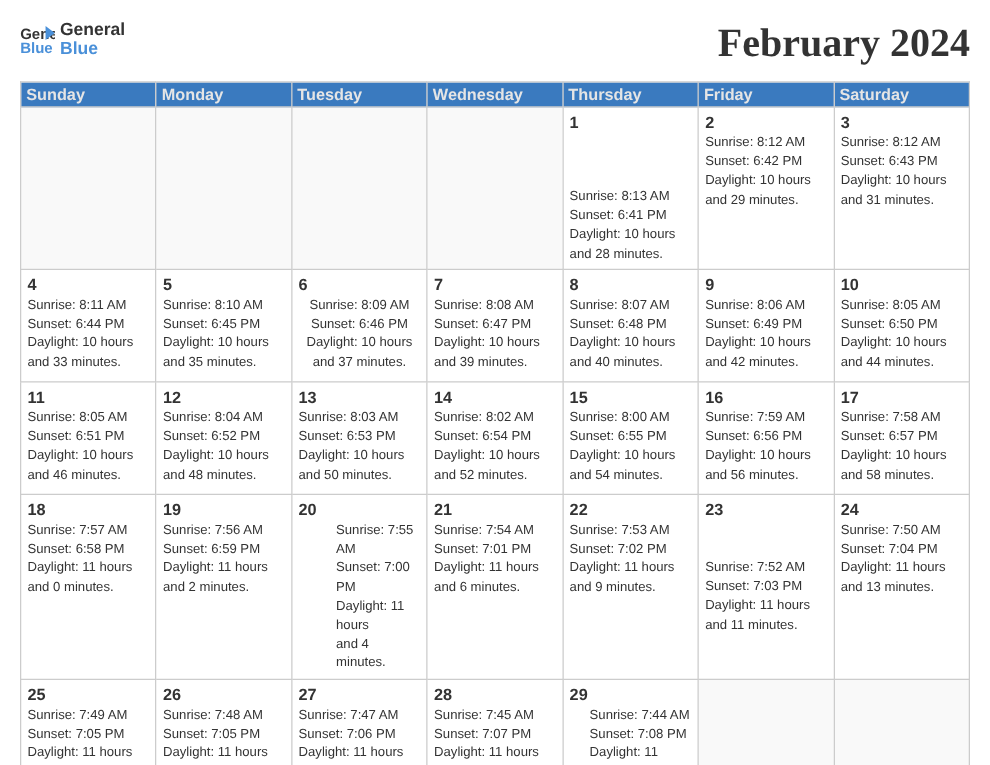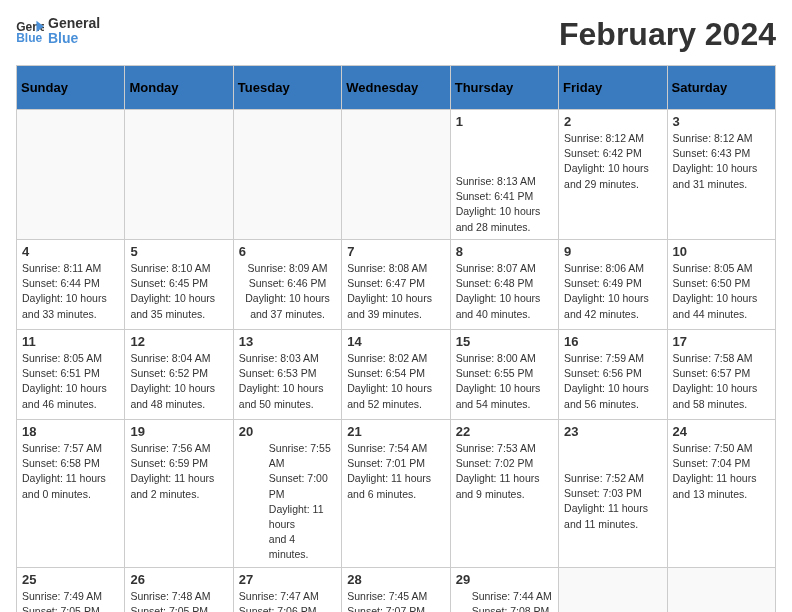--- a/index.html
+++ b/index.html
@@ -25,34 +25,35 @@
       width: 28px;
       height: 24px;
     }
     .title-block {
       text-align: right;
     }
     .calendar-title {
       font-size: 32px;
       font-weight: bold;
       color: #333;
+      font-family: Liberation Serif, serif;
     }
     .calendar-subtitle {
       font-size: 16px;
       color: #555;
     }
     table {
       width: 100%;
       border-collapse: collapse;
       table-layout: fixed;
     }
     th {
       background-color: #3a7abf;
-      color: #000000;
-      padding: 14px 4px;
+      color: #e5e5e5;
+      padding: 2px 4px;
       font-size: 13px;
       text-align: left;
       border: 1px solid #ccc;
     }
     td {
       border: 1px solid #ccc;
       vertical-align: top;
       padding: 4px 5px;
       height: 90px;
       background: #fff;

